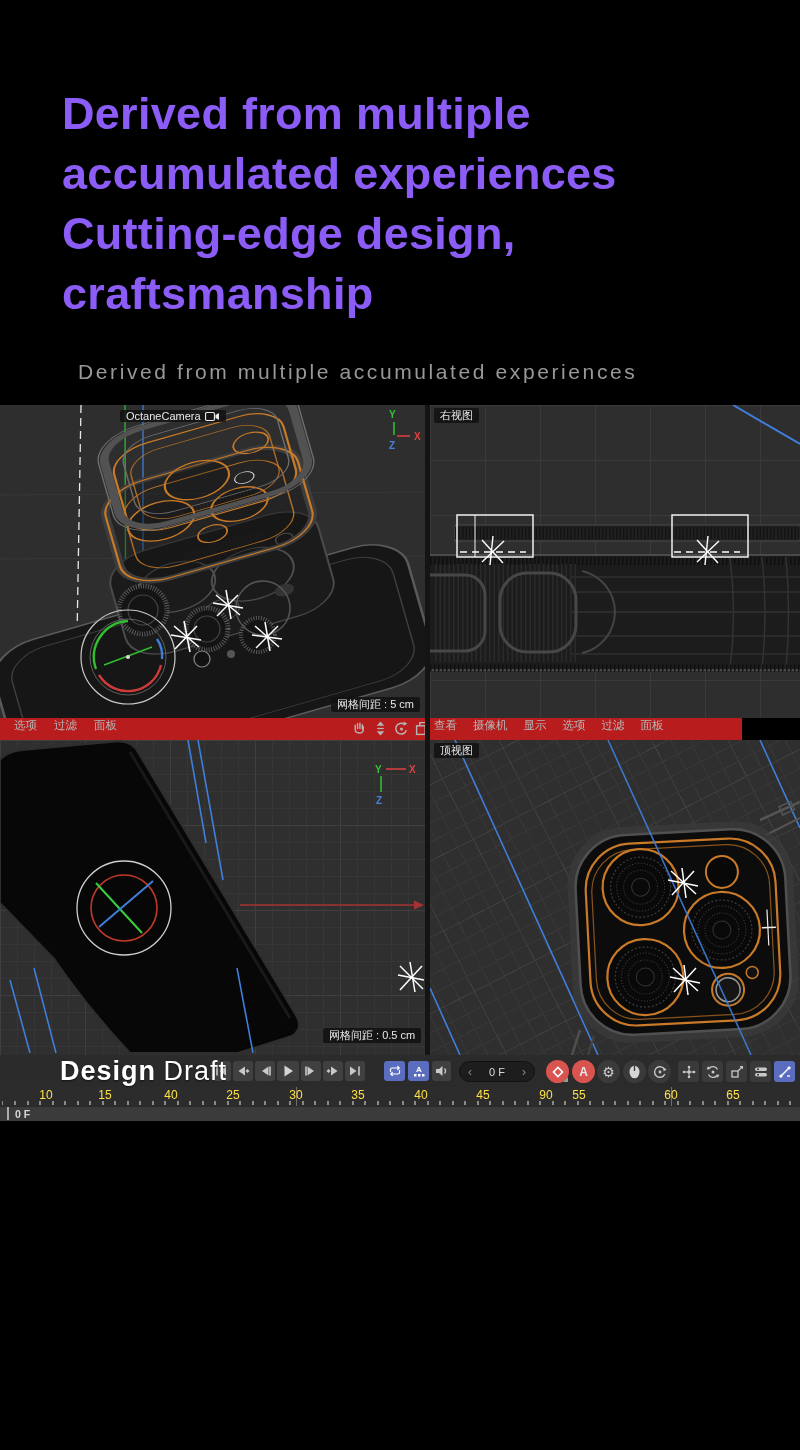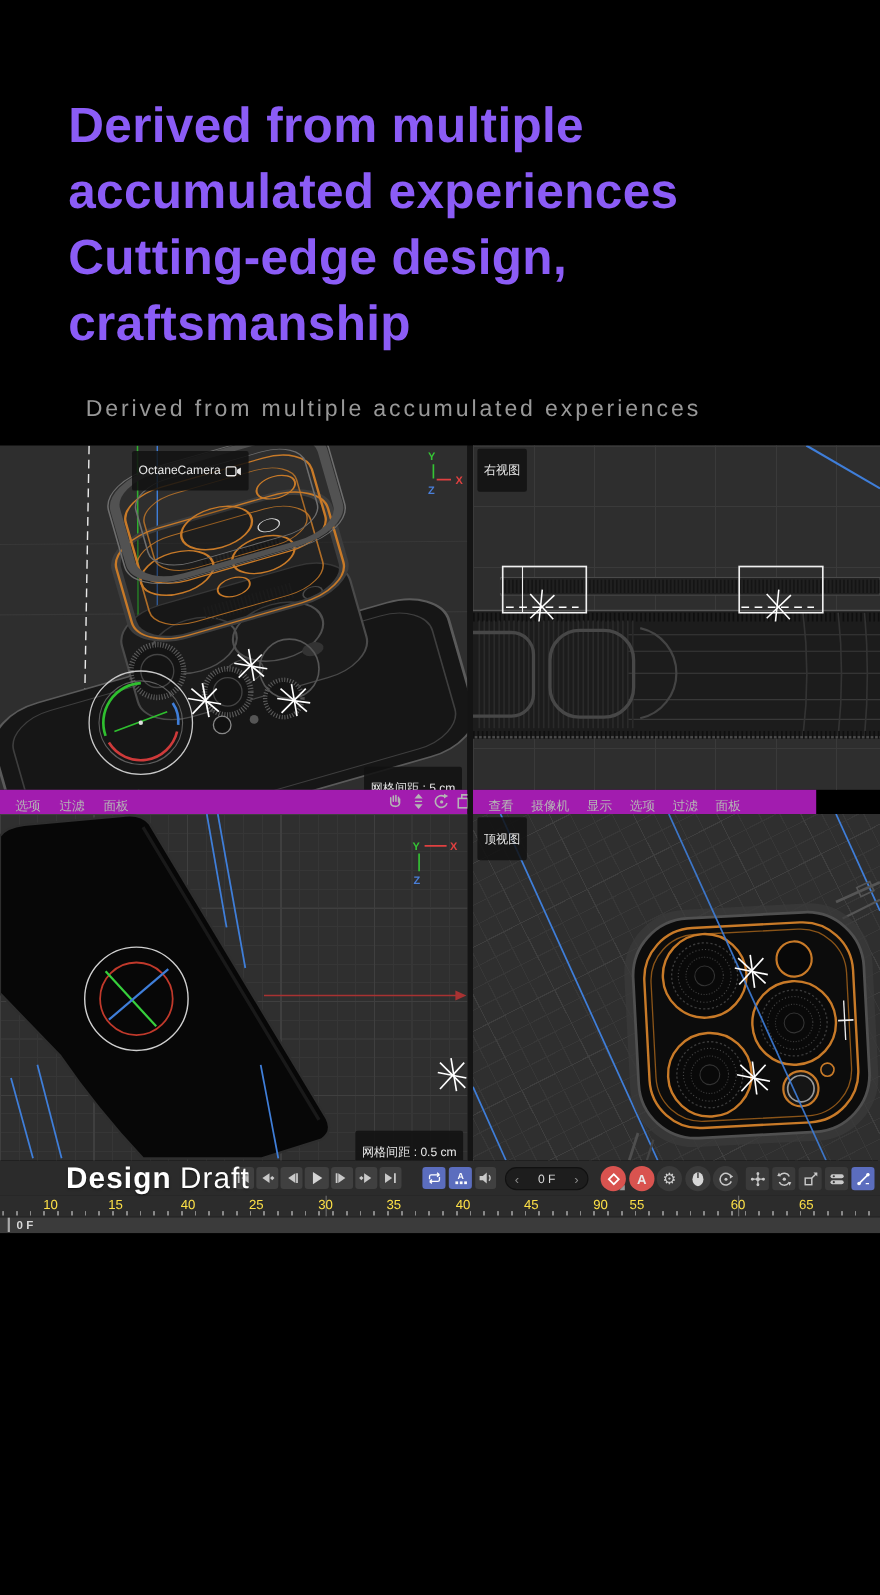--- a/index.html
+++ b/index.html
@@ -22,28 +22,28 @@
                      repeating-linear-gradient(to right,#363636 0 1px,transparent 1px 17px),
                      repeating-linear-gradient(to bottom,#363636 0 1px,transparent 1px 17px);
     background-color:#2f2f2f;}
   #vp-br{left:430px;top:740px;width:370px;height:315px;
     background-image:repeating-linear-gradient(63deg,#3e3e3e 0 1px,transparent 1px 68px),
                      repeating-linear-gradient(-27deg,#3e3e3e 0 1px,transparent 1px 68px),
                      repeating-linear-gradient(63deg,#373737 0 1px,transparent 1px 17px),
                      repeating-linear-gradient(-27deg,#373737 0 1px,transparent 1px 17px);
     background-color:#2f2f2f;}
   #vdivider{left:425px;top:405px;width:5px;height:650px;background:#141414;}
-  .menubar{position:absolute;height:22px;background:#a21caf;color:#b5b5b5;font-size:11.5px;
-           display:flex;align-items:flex-end;gap:17px;box-sizing:border-box;}
+  .menubar{position:absolute;height:22px;background:#b91c1c;color:#b5b5b5;font-size:11.5px;
+           display:flex;align-items:flex-start;gap:17px;box-sizing:border-box;}
   #menubar-l{left:0;top:718px;width:425px;padding-left:14px;}
-  #menubar-r{left:430px;top:718px;width:312px;padding-left:14px;gap:16px;}
+  #menubar-r{left:430px;top:718px;width:312px;padding-left:4px;gap:16px;}
   .menubar span{cursor:default;}
   .navicons{position:absolute;left:352px;top:3px;display:flex;gap:6px;}
   .pill{position:absolute;background:rgba(16,16,16,.85);color:#e8e8e8;font-size:11px;
-        padding:12px 6px;border-radius:2px;display:flex;align-items:center;gap:4px;white-space:nowrap;}
+        padding:0 6px;border-radius:2px;display:flex;align-items:center;gap:4px;white-space:nowrap;}
   #watermark{left:628px;top:428px;color:#9a9a9a;font-size:26px;letter-spacing:6px;}
   
   #toolbar{left:0;top:1055px;width:800px;height:32px;background:#2b2b2b;border-bottom:1px solid #1d1d1d;}
   .tbtn{position:absolute;top:1061px;width:20px;height:20px;background:#404040;border-radius:3px;
         display:flex;align-items:center;justify-content:center;}
   .tbtn.big{width:22px;}
   .tbtn.blue{background:#5b6dbe;}
   .cbtn{position:absolute;top:1060px;width:23px;height:23px;border-radius:50%;background:#3a3a3a;
         display:flex;align-items:center;justify-content:center;color:#e9e9e9;}
   .cbtn.red{background:#d9534f;}

